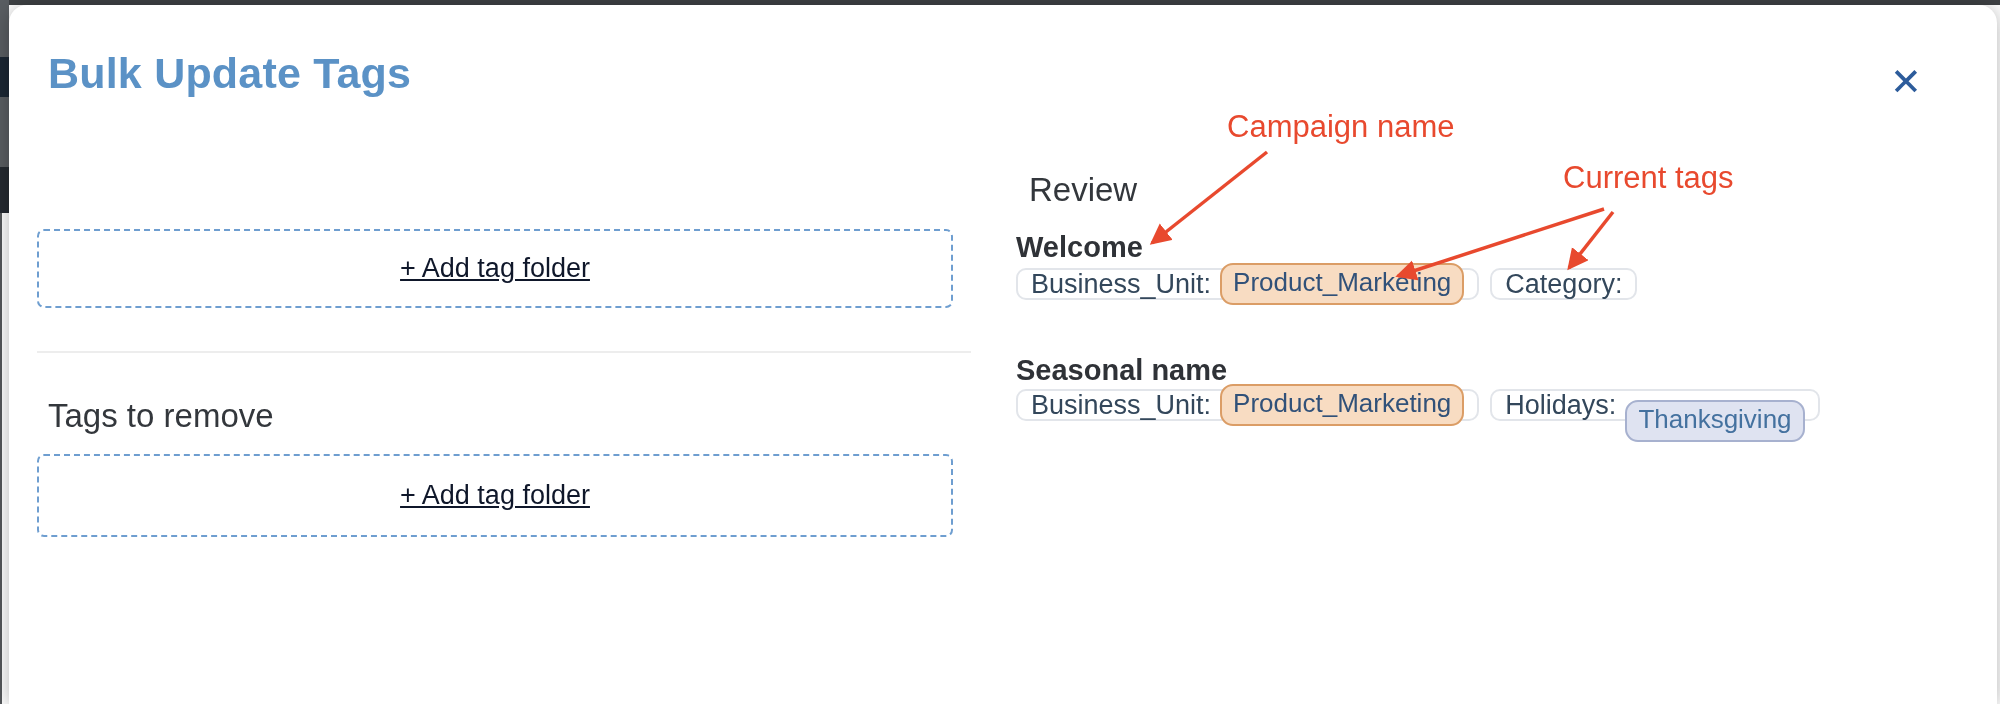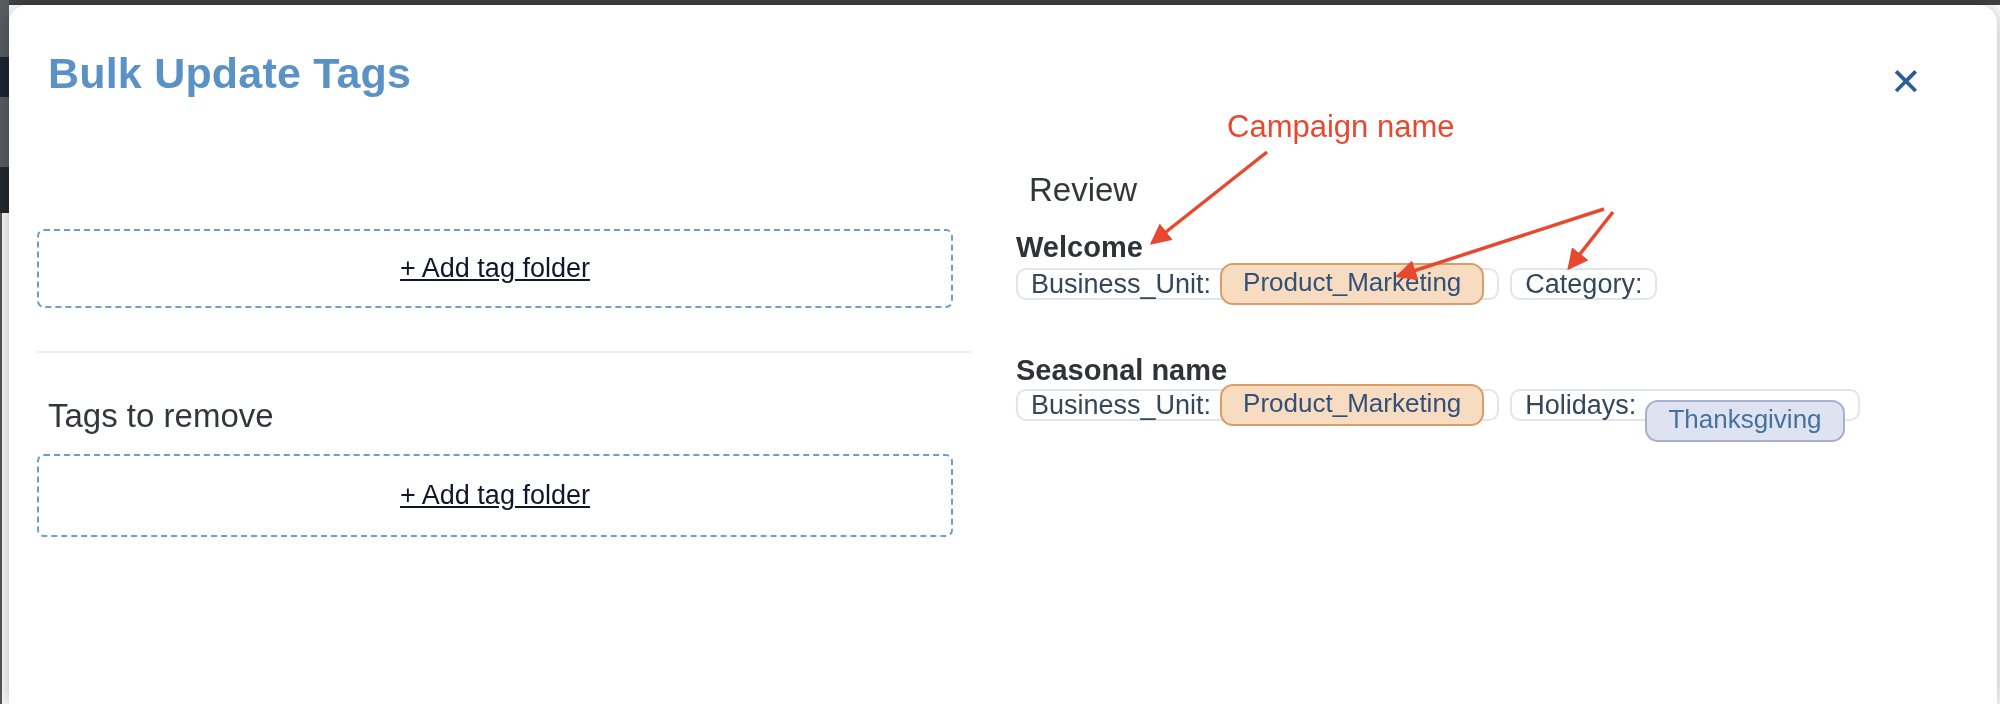--- a/index.html
+++ b/index.html
@@ -58,21 +58,21 @@
   .tag-row-2 { top: 389px; }
 
   .tag-group {
     display: inline-flex; align-items: center; gap: 9px;
     height: 32px; padding: 0 13px;
     background: #ffffff; border: 2px solid #e2e5ea; border-radius: 10px;
   }
   .tag-group .folder-label { font-size: 27px; color: #33475b; white-space: nowrap; }
 
   .pill {
-    font-size: 26px; line-height: 1.15; padding: 3px 21px 5px;
+    font-size: 26px; line-height: 1.15; padding: 3px 11px 5px;
     border-radius: 13px; white-space: nowrap;
   }
   .pill--orange { background: #f8dcc2; border: 2px solid #db9d66; color: #315179; }
   .pill--purple { background: #c9ccf3; border: 2px solid #a3a8ea; color: #315179; }
   .pill--blue   { background: #dfe3f1; border: 2px solid #a7b1cf; color: #44719f; margin-top: 32px; }
 
   .annotation { position: absolute; font-size: 31px; color: #e8492e; white-space: nowrap; }
   .ann-campaign { left: 1227px; top: 109px; }
   .ann-current  { left: 1563px; top: 160px; }
 
@@ -129,20 +129,21 @@
       <span class="folder-label">Business_Unit:</span>
       <span class="pill pill--orange">Product_Marketing</span>
     </div>
     <div class="tag-group">
       <span class="folder-label">Holidays:</span>
       <span class="pill pill--blue">Thanksgiving</span>
     </div>
   </div>
 
   <div class="annotation ann-campaign">Campaign name</div>
+  <div class="annotation ann-current">Current tags</div>
 
   <svg class="arrows-svg" viewBox="0 0 2000 704" xmlns="http://www.w3.org/2000/svg">
     <defs>
       <marker id="arrowhead" markerWidth="7" markerHeight="7" refX="5.2" refY="3" orient="auto">
         <path d="M0,0 L6,3 L0,6 Z" fill="#e8492e"></path>
       </marker>
     </defs>
     <line x1="1267" y1="152" x2="1152" y2="243" stroke="#e8492e" stroke-width="3.5" marker-end="url(#arrowhead)"></line>
     <line x1="1604" y1="209" x2="1398" y2="276" stroke="#e8492e" stroke-width="3.5" marker-end="url(#arrowhead)"></line>
     <line x1="1613" y1="212" x2="1569" y2="268" stroke="#e8492e" stroke-width="3.5" marker-end="url(#arrowhead)"></line>

